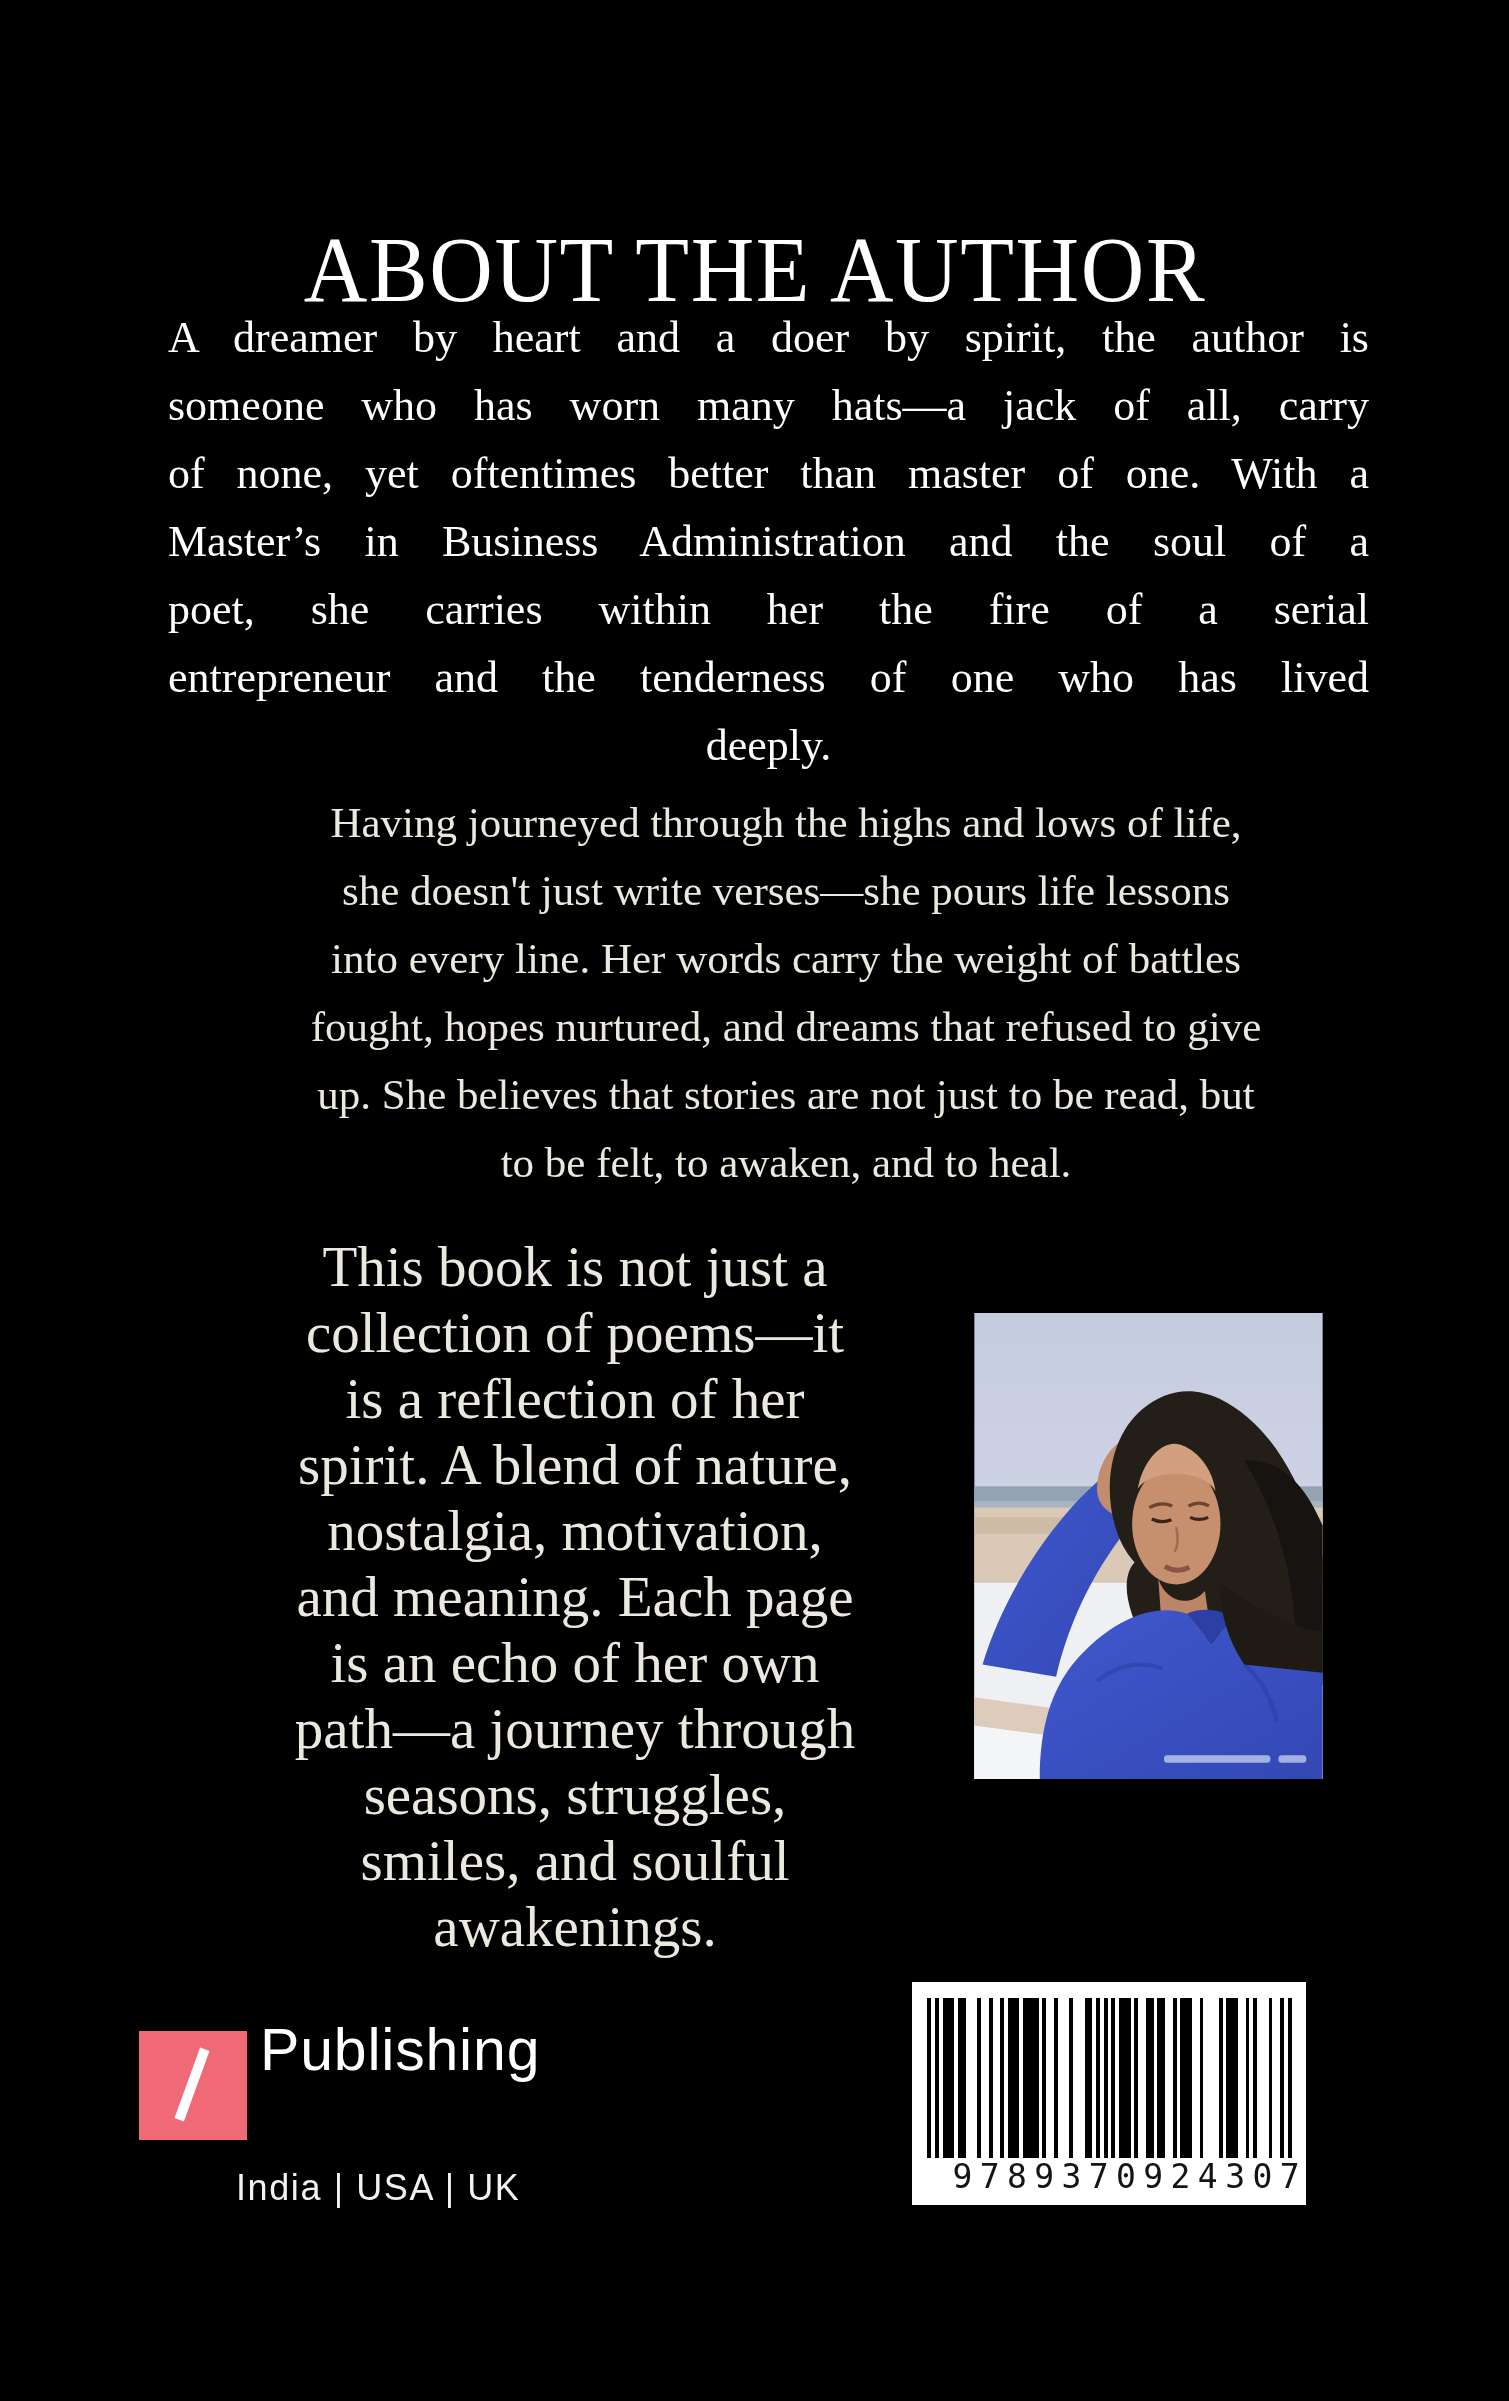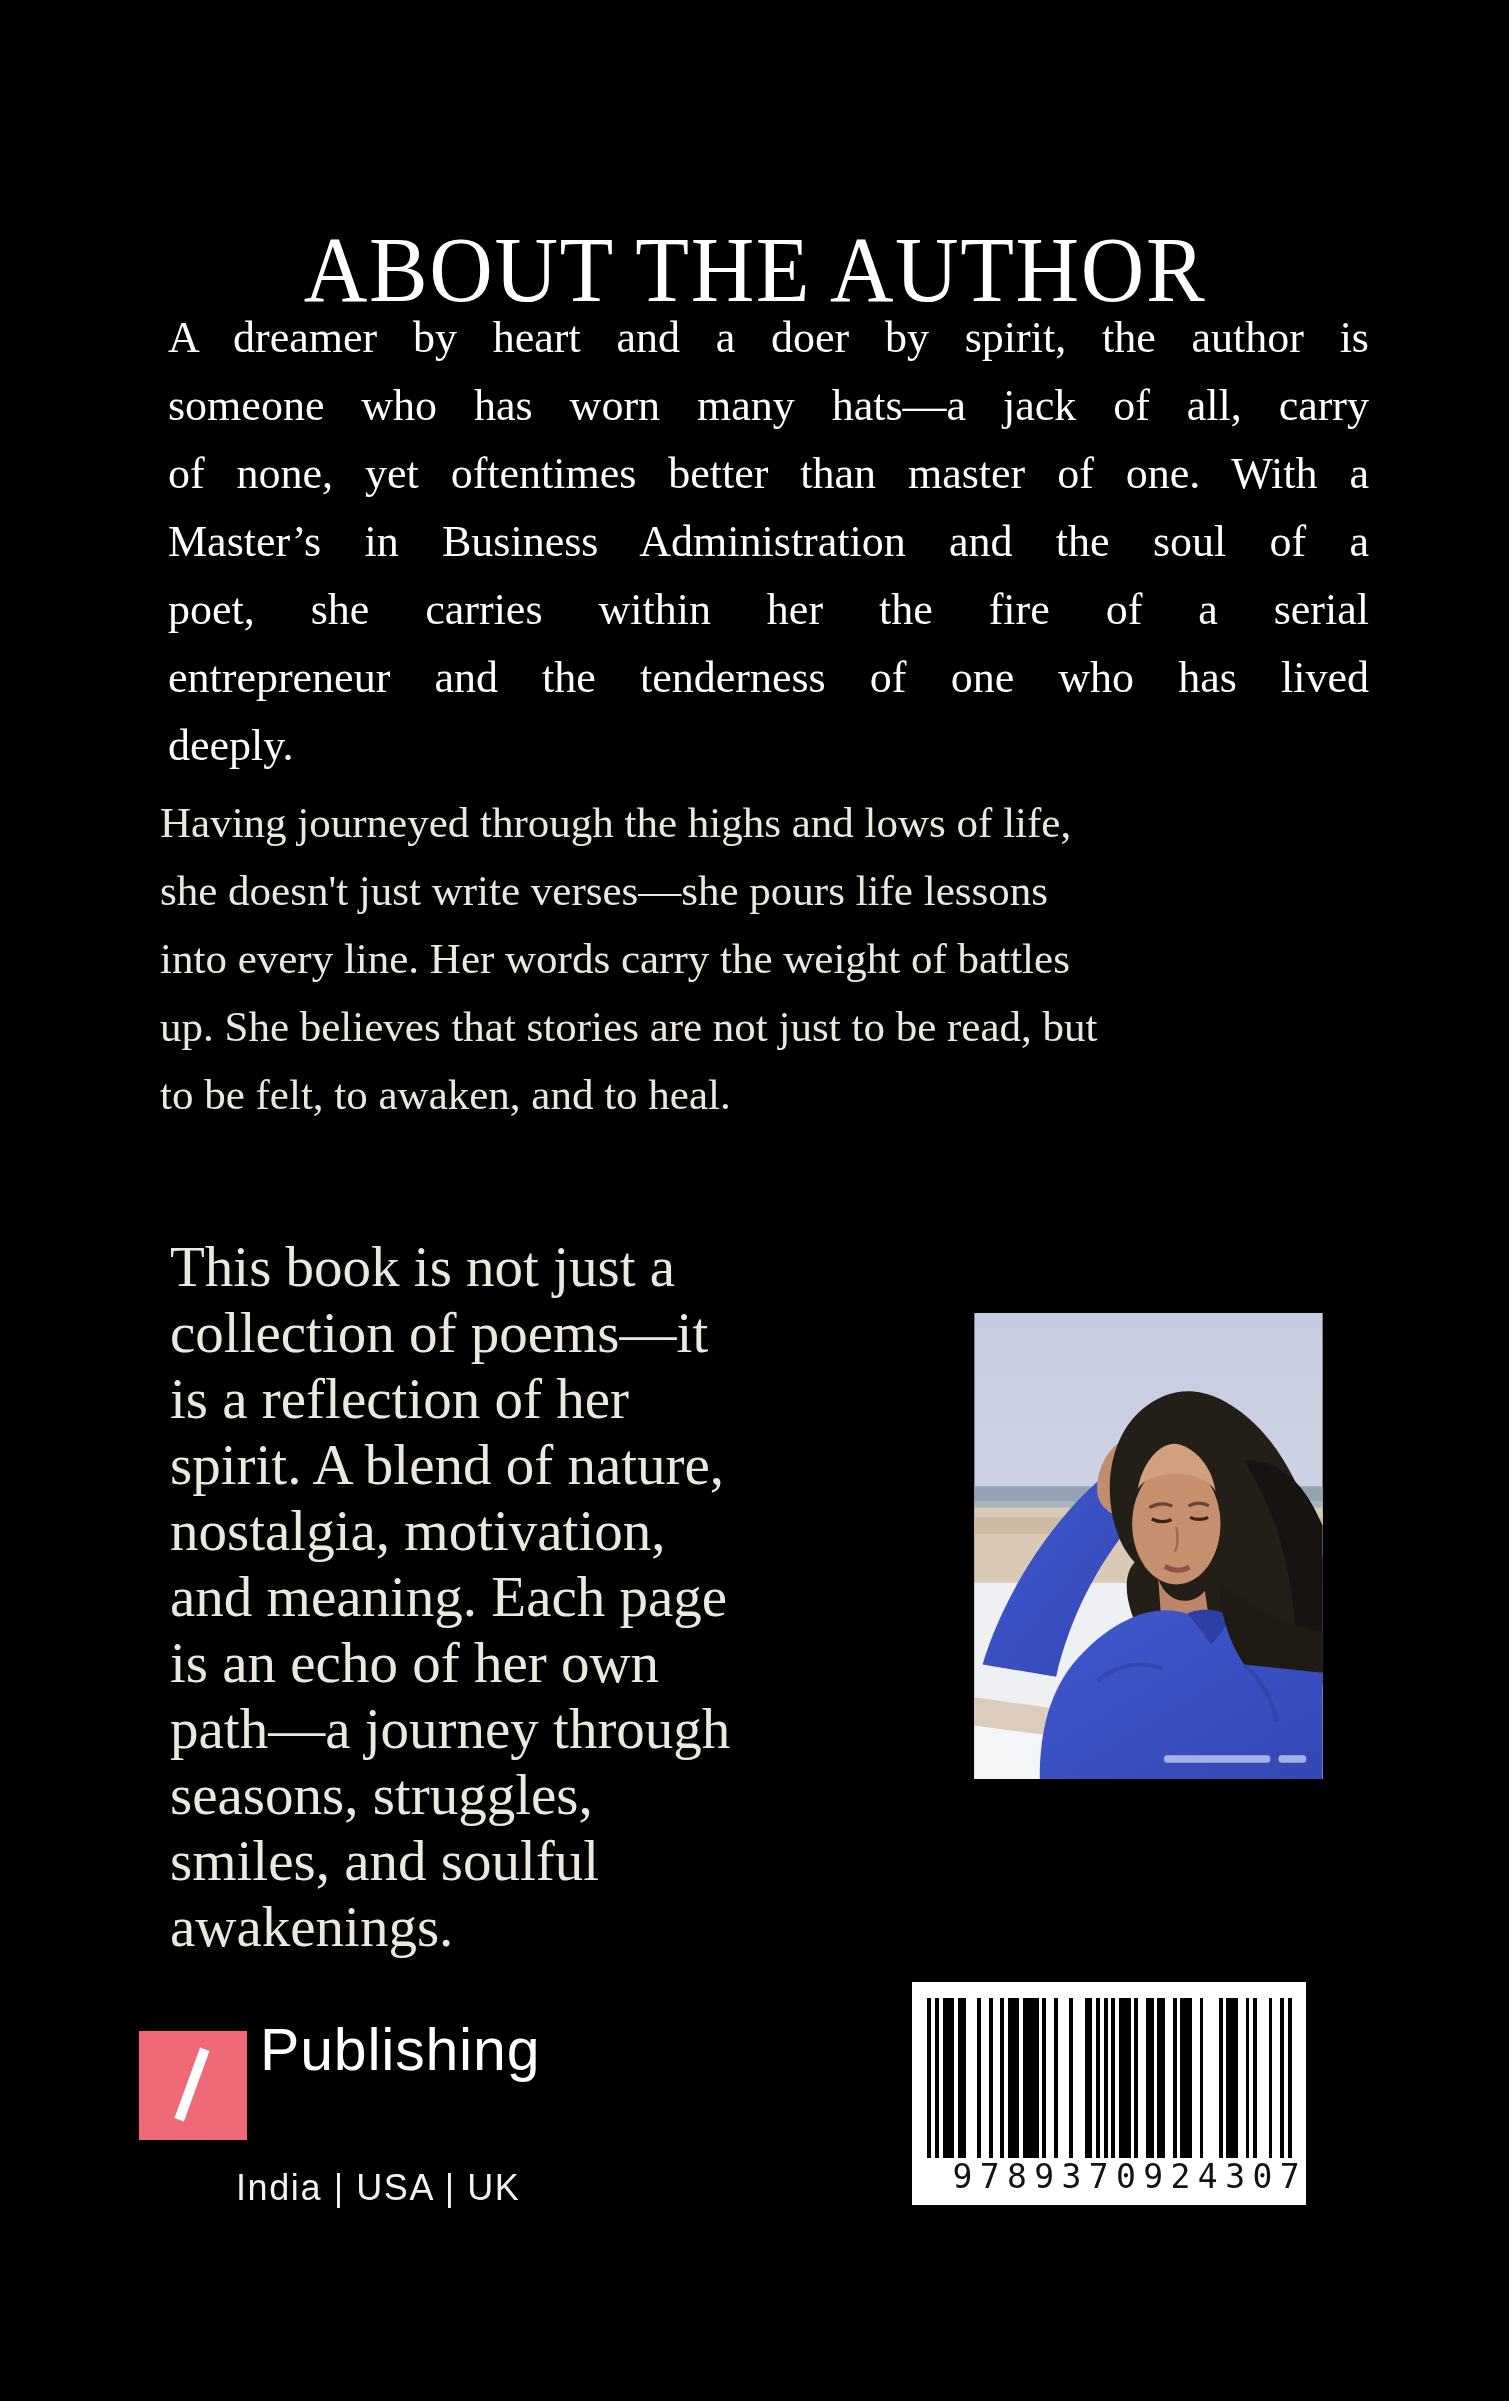--- a/index.html
+++ b/index.html
@@ -16,21 +16,21 @@
     text-align:center;
     color:#ffffff;
     font-size:88px;
     font-weight:400;
     letter-spacing:1.6px;
     transform:scaleY(1.06);
     transform-origin:top center;
   }
 
   .para { position:absolute; color:#ffffff; }
-  .para .line { white-space:nowrap; }
+  .para .line { white-space:nowrap;text-align:center; }
   .p1 { left:168px; top:304px; width:1201px; font-size:44px; line-height:68px; }
   .p1 .jline { white-space:normal; text-align:justify; text-align-last:justify; }
   .p2 { left:160px; top:789px; width:1252px; font-size:43px; line-height:68px; color:#ebe8df; }
   .p3 { left:170px; top:1234px; width:810px; font-size:57px; line-height:66px; color:#ebe8df; }
 
   .photo {
     position:absolute; left:974px; top:1313px; width:349px; height:466px;
     overflow:hidden;
   }
   .photo svg { display:block; }
@@ -86,20 +86,21 @@
     <div class="line jline">of none, yet oftentimes better than master of one. With a</div>
     <div class="line jline">Master’s in Business Administration and the soul of a</div>
     <div class="line jline">poet, she carries within her the fire of a serial</div>
     <div class="line jline">entrepreneur and the tenderness of one who has lived</div>
     <div class="line">deeply.</div>
   </div>
 <div class="para p2">
     <div class="line">Having journeyed through the highs and lows of life,</div>
     <div class="line">she doesn't just write verses—she pours life lessons</div>
     <div class="line">into every line. Her words carry the weight of battles</div>
+    <div class="line">fought, hopes nurtured, and dreams that refused to give</div>
     <div class="line">up. She believes that stories are not just to be read, but</div>
     <div class="line">to be felt, to awaken, and to heal.</div>
   </div>
 <div class="para p3">
     <div class="line">This book is not just a</div>
     <div class="line">collection of poems—it</div>
     <div class="line">is a reflection of her</div>
     <div class="line">spirit. A blend of nature,</div>
     <div class="line">nostalgia, motivation,</div>
     <div class="line">and meaning. Each page</div>

